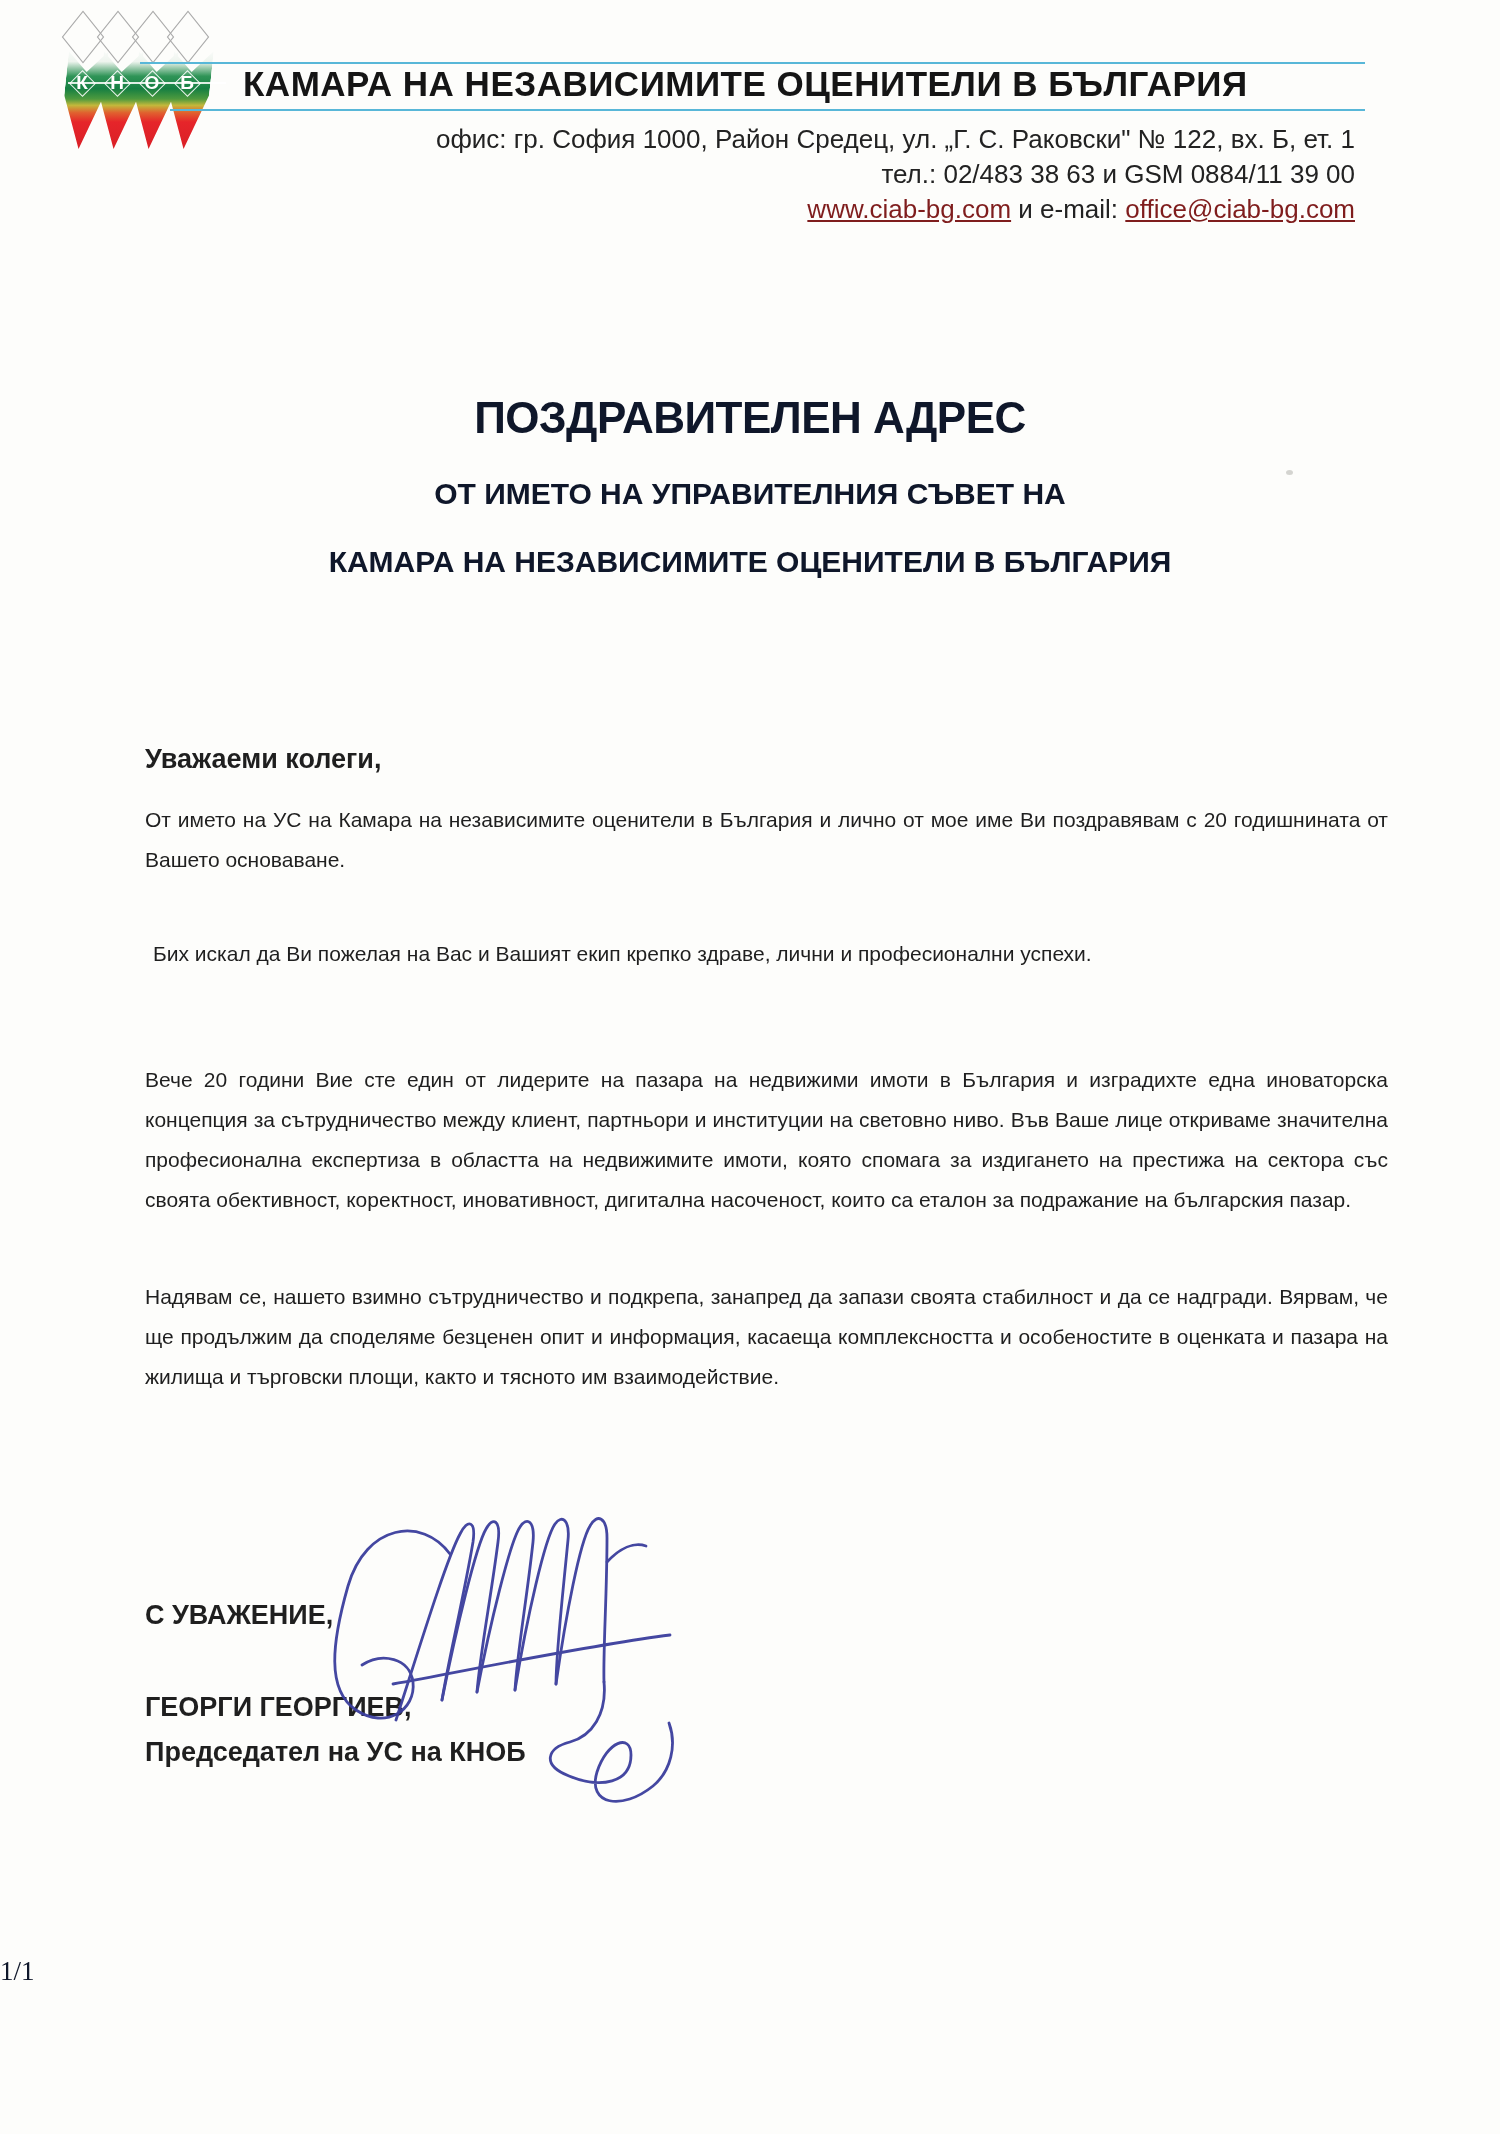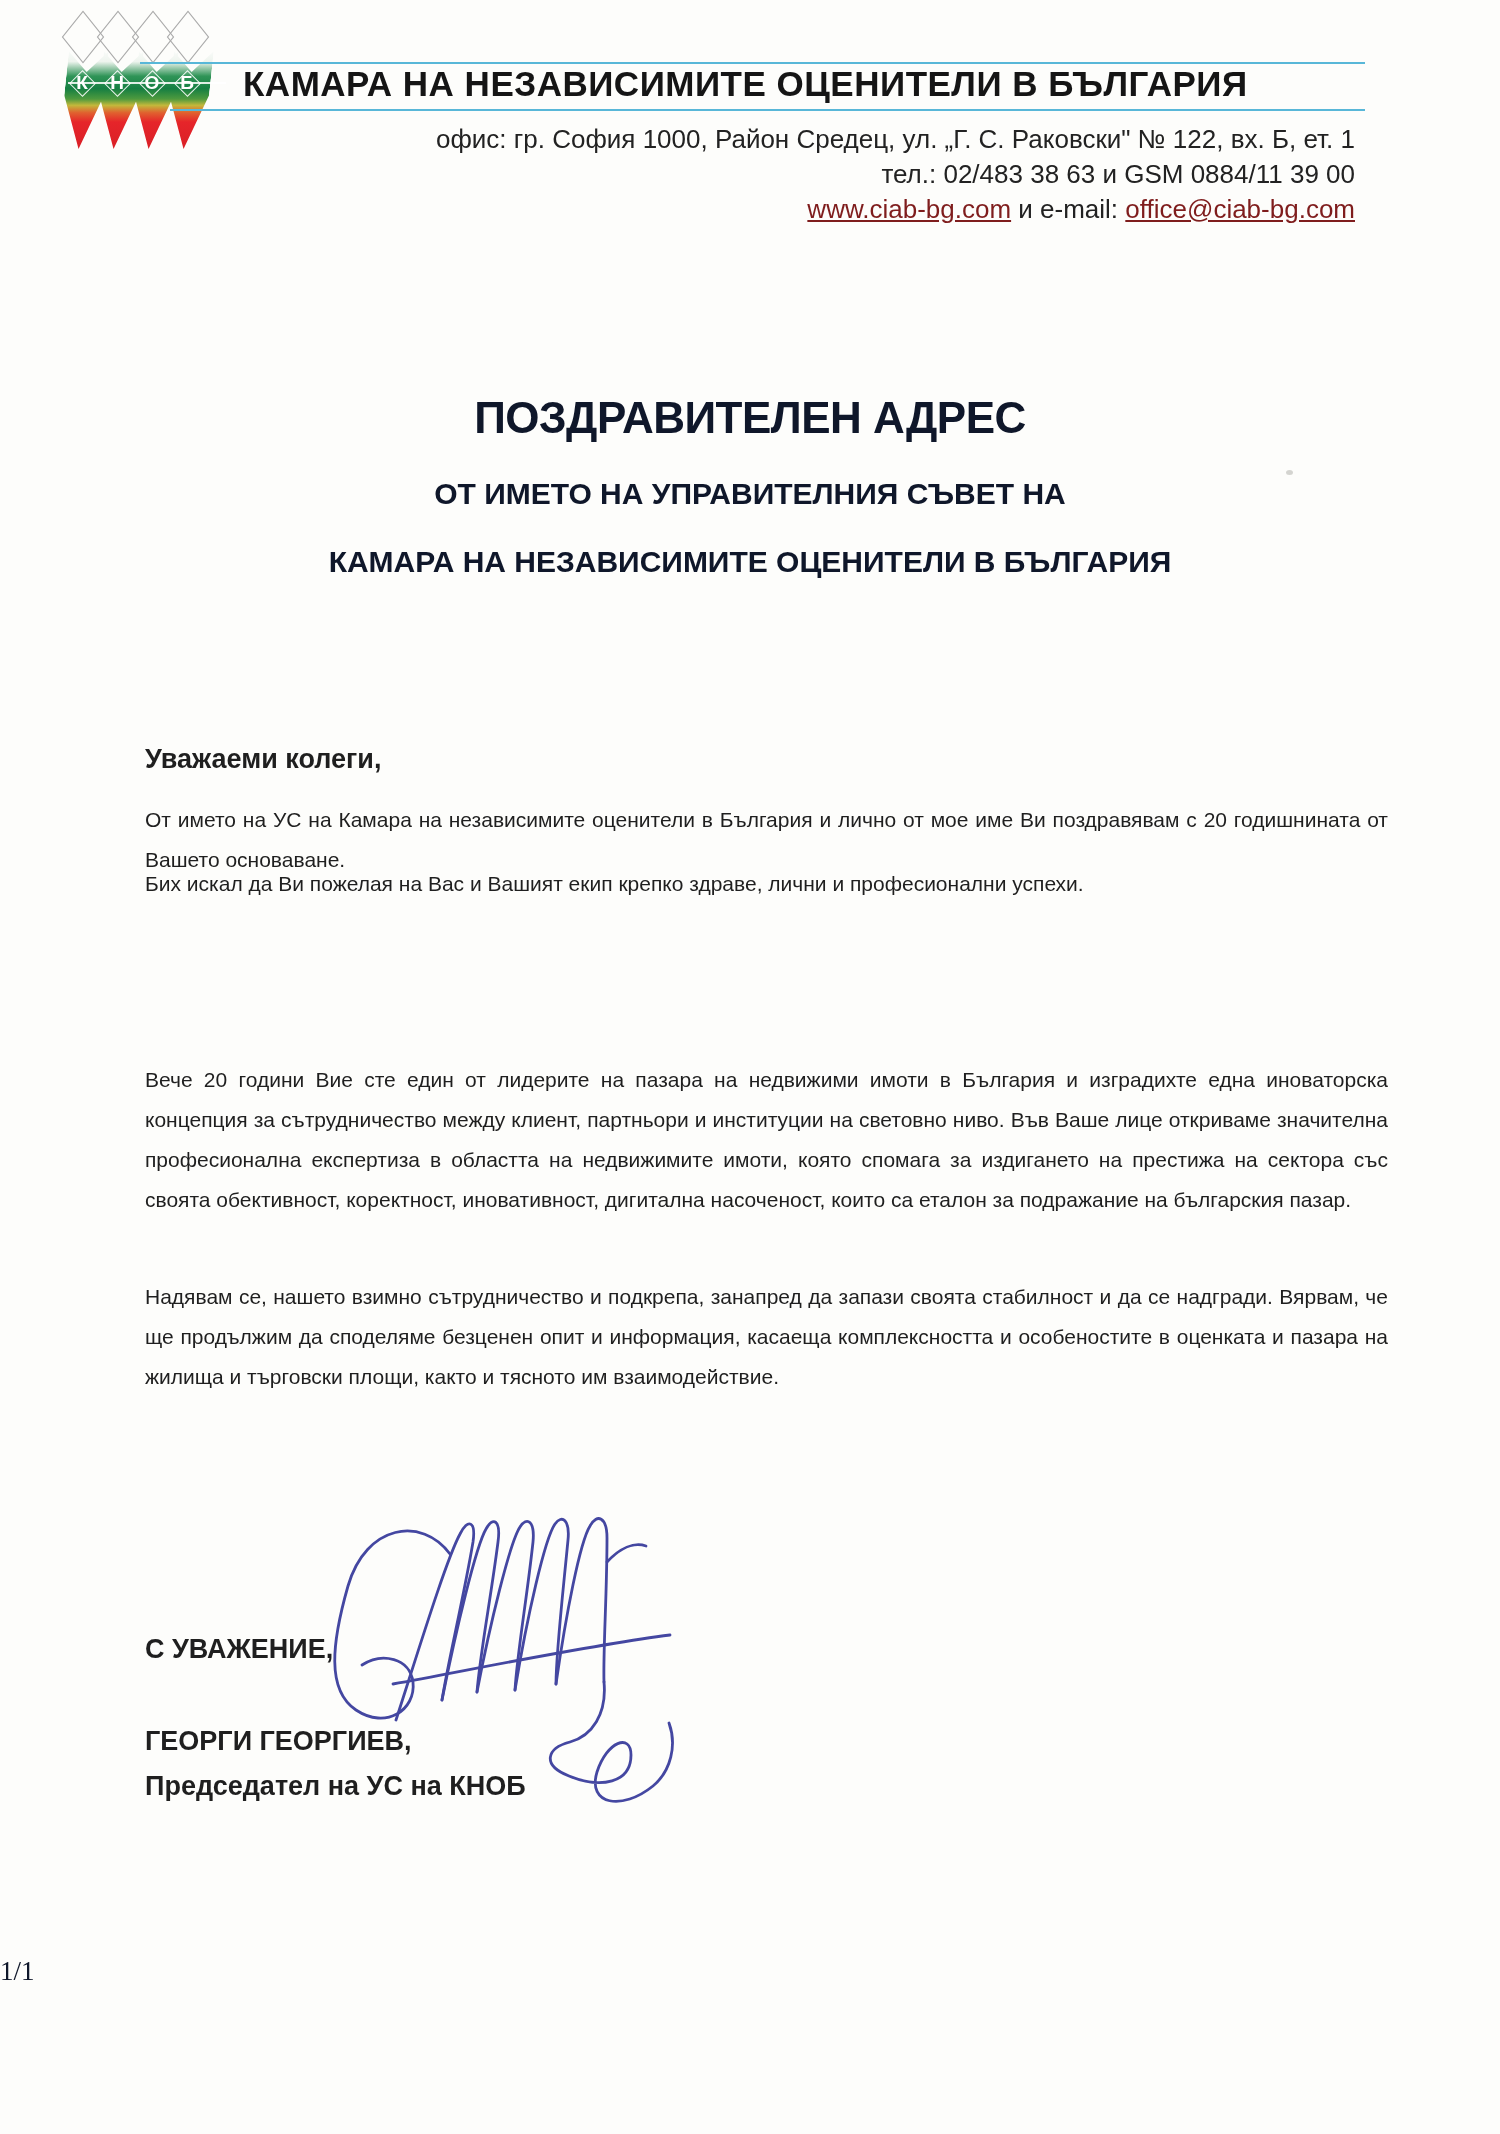--- a/index.html
+++ b/index.html
@@ -53,25 +53,25 @@
   #title-sub2{top:545px;font-size:30px;}
   
   .salutation{position:absolute;left:145px;font-size:27px;font-weight:bold;white-space:nowrap;}
   #salutation-1{top:684px;}
   #salutation-2{top:744px;}
   .para{
     position:absolute;left:145px;width:1243px;font-size:21px;line-height:40px;
     text-align:justify;text-align-last:left;color:#1f1f1f;margin:0;
   }
   #para-1{top:800px;}
-  #para-2{top:864px;}
+  #para-2{top:934px;margin-left:8px;}
   #para-3{top:1060px;}
   #para-4{top:1277px;}
   
-  .closing-line{position:absolute;left:145px;font-size:27px;font-weight:bold;white-space:nowrap;margin-top:34px;}
+  .closing-line{position:absolute;left:145px;font-size:27px;font-weight:bold;white-space:nowrap;}
   #closing-regards{top:1600px;}
   #closing-name{top:1692px;text-align:right;}
   #closing-role{top:1737px;}
   #signature{position:absolute;left:300px;top:1502px;width:400px;height:315px;z-index:6;}
   
   #page-number{
     position:absolute;left:0;top:1956px;width:100%;text-align:left;
     font-family:"Liberation Serif",serif;font-size:27px;color:#0f172a;
   }
   #scan-speck{position:absolute;left:1286px;top:470px;width:7px;height:5px;background:#b9b9b4;border-radius:50%;opacity:.6;}

